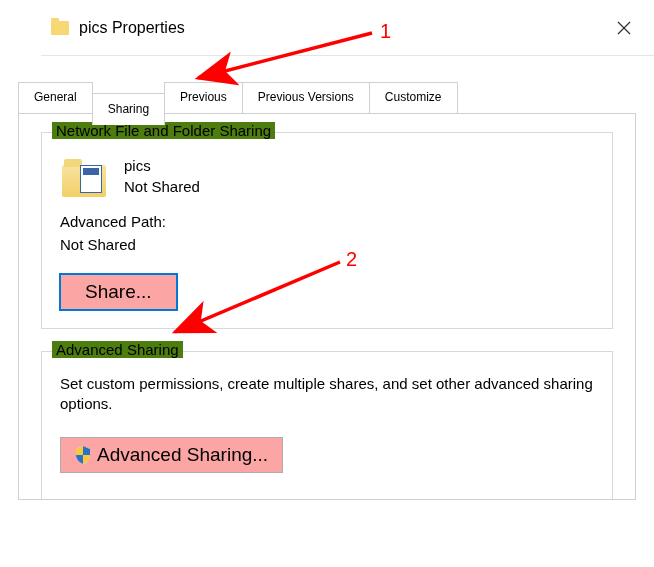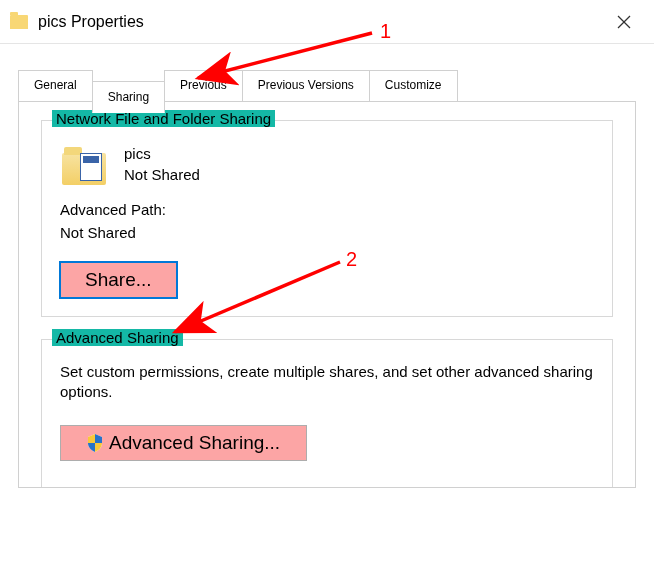--- a/index.html
+++ b/index.html
@@ -9,23 +9,24 @@
     background: #fff;
     width: 654px;
     height: 567px;
     overflow: hidden;
     position: relative;
     color: #000;
   }
   .titlebar {
     display: flex;
     align-items: center;
-    height: 44px;
+    height: 56px;
     padding: 0 10px;
     border-bottom: 1px solid #e5e5e5;
+    margin-left: 41px;
   }
   .folder-glyph {
     width: 18px; height: 14px;
     background: #f8d775;
     border-radius: 1px 1px 0 0;
     position: relative;
     margin-right: 10px;
   }
   .folder-glyph::before {
     content: "";
@@ -81,21 +82,21 @@
   .group {
     border: 1px solid #d8d8d8;
     padding: 16px 18px 18px 18px;
     margin-bottom: 22px;
     position: relative;
   }
   .group-legend {
     position: absolute;
     top: -11px;
     left: 10px;
-    background: #14b8a6;
+    background: #4d7c0f;
     padding: 0 4px;
     font-size: 15px;
   }
   .net-row {
     display: flex;
     align-items: flex-start;
     margin: 6px 0 14px 2px;
   }
   .big-folder {
     width: 44px; height: 38px;
@@ -210,21 +211,21 @@
     </div>
 
     <div class="share-btn-wrap">
       <button class="btn focus">Share...</button>
     </div>
   </div>
 
   <div class="group" style="margin-bottom:0;border-bottom:none;padding-bottom:26px">
     <span class="group-legend">Advanced Sharing</span>
     <div class="adv-text">Set custom permissions, create multiple shares, and set other advanced sharing options.</div>
-    <button class="btn" style="padding:6px 26px">
+    <button class="btn" style="padding:6px 14px">
       <span class="shield">
         <svg viewBox="0 0 16 18">
           <path d="M8 0 L15 3 V9 C15 13 12 16.5 8 18 C4 16.5 1 13 1 9 V3 Z" fill="#fff"></path>
           <path d="M8 0 L15 3 V9 L8 9 Z" fill="#2673c9"></path>
           <path d="M8 0 L1 3 V9 L8 9 Z" fill="#f8c73b"></path>
           <path d="M8 9 L15 9 C15 13 12 16.5 8 18 Z" fill="#f8c73b"></path>
           <path d="M8 9 L1 9 C1 13 4 16.5 8 18 Z" fill="#2673c9"></path>
         </svg>
       </span>
       <span>Advanced Sharing...</span>

